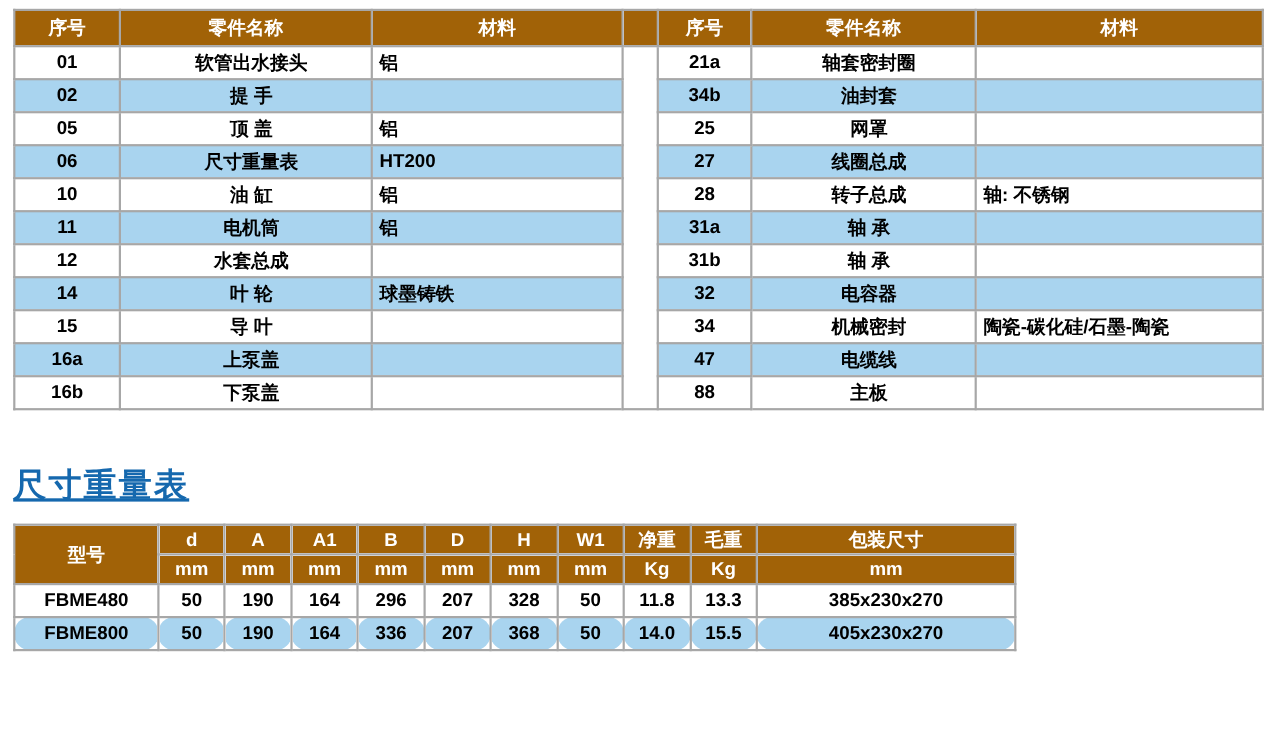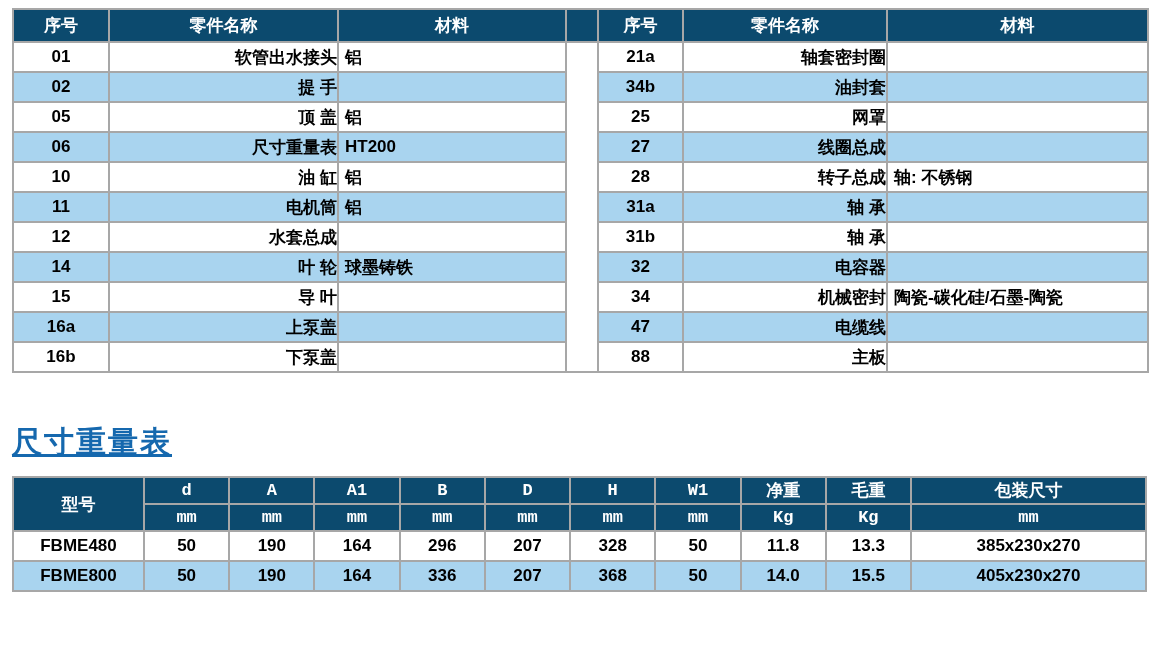--- a/index.html
+++ b/index.html
@@ -20,44 +20,44 @@
     letter-spacing: 2px;
     margin: 0;
     font-weight: bold;
   }
   #parts-title { margin: 2px 0 21px 0; }
   #dims-title  { margin: 52px 0 18px 0; text-decoration: underline; }
 
   table {
     border-collapse: collapse;
     table-layout: fixed;
-    width: 1135px;
+    width: 912px;
     font-size: 17px;
   }
   th, td {
     border: 2px solid #a7a7a7;
     padding: 0;
     text-align: center;
     font-weight: bold;
     overflow: hidden;
     white-space: nowrap;
   }
-  thead th { background: #0c4a6e; color: #ffffff; font-family: Liberation Mono, monospace; }
+  thead th { background: #a16207; color: #ffffff; }
 
   
   .parts-table thead th { height: 33px; font-size: 17px; }
   .parts-table td { height: 30px; }
-  .parts-table td.cell-name { text-align: right; padding-left: 10px; }
+  .parts-table td.cell-name { text-align: center; padding-left: 10px; }
   .parts-table td.cell-material { text-align: left; padding-left: 6px; }
   .parts-table tbody tr:nth-child(even) { background: #a9d4ef; }
   td.gap-cell { background: #ffffff; }
 
   
   .dims-table thead th { height: 27px; }
-  .dims-table td { height: 30px; }
+  .dims-table td { height: 30px; border-radius: 14px; }
   .dims-table tbody tr:nth-child(even) { background: #a9d4ef; }
 </style>
 </head>
 <body>
 
 <div class="page">
 
 
   <table class="parts-table">
     <colgroup>

